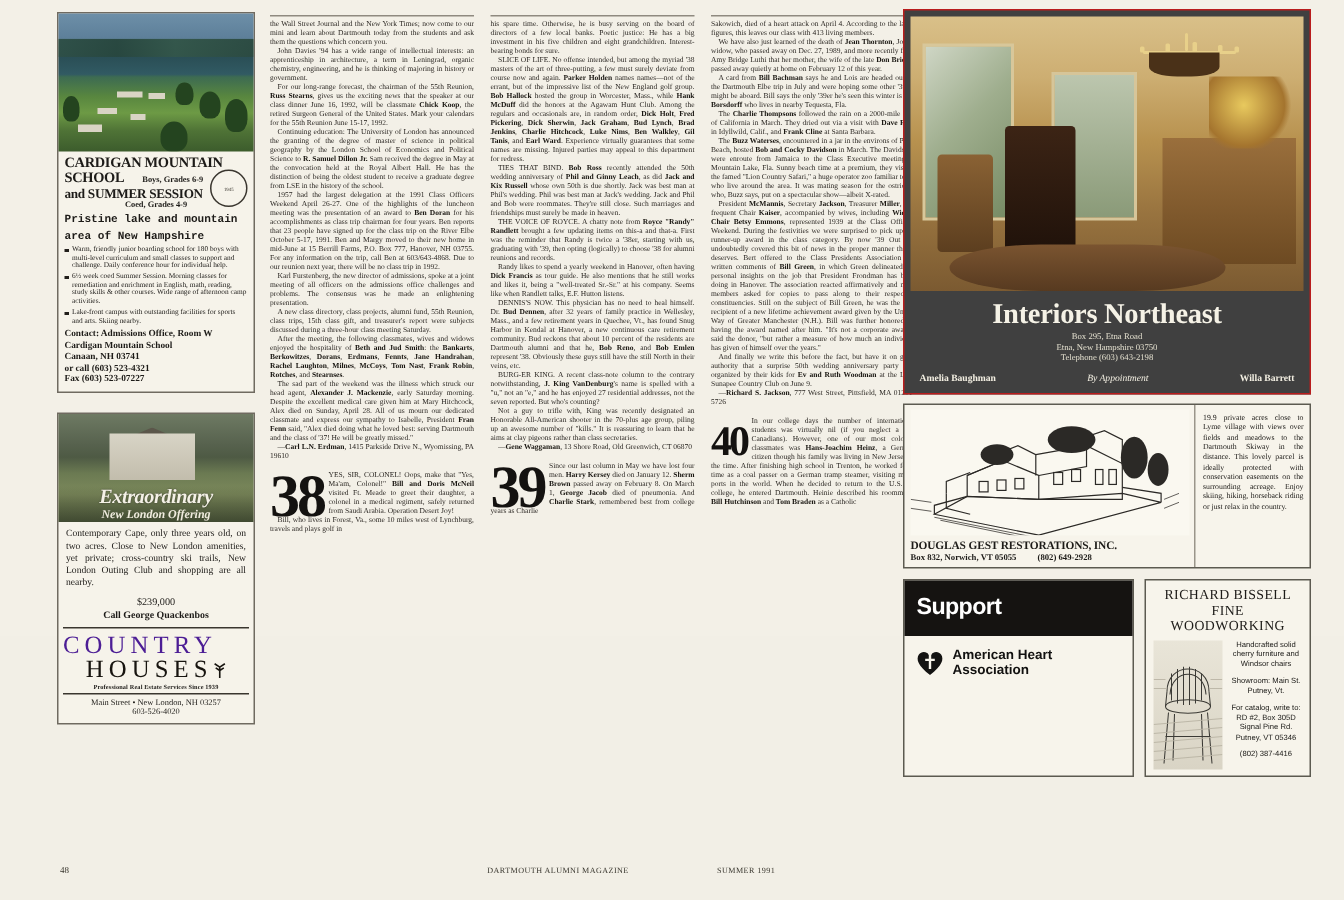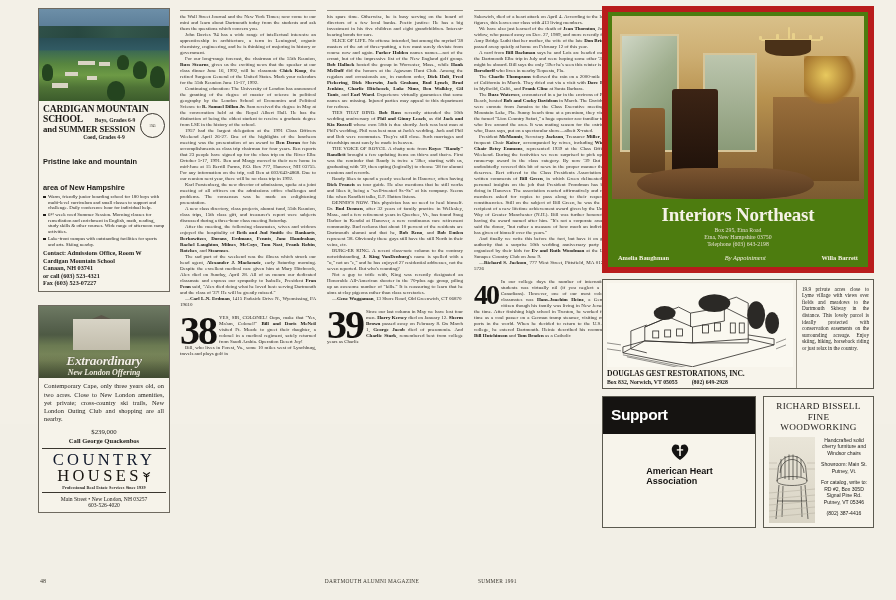--- a/index.html
+++ b/index.html
@@ -45,22 +45,22 @@
     position:absolute;left:0;right:0;top:18%;height:14%;
     background:linear-gradient(90deg,#2e4f48,#27463f 30%,#33564b 60%,#2b4a42);
     opacity:.9;}
   .cardigan-photo .bldg{position:absolute;background:#d9d4c4;}
   .cardigan-photo .tree{position:absolute;background:#24441f;border-radius:50% 50% 40% 40%;}
 
   .cardigan-body{padding:3px 4px 5px 4px;}
   .cm-title{font-size:9.6px;font-weight:bold;line-height:10px;letter-spacing:-.2px;}
   .cm-sub{font-size:5.6px;font-weight:bold;}
   .cm-sub2{font-size:5.6px;font-weight:bold;text-align:center;}
-  .cm-tag{font-size:7.4px;font-weight:bold;line-height:8px;margin-top:18px;
-          font-family:Liberation Sans, sans-serif;}
+  .cm-tag{font-size:7.4px;font-weight:bold;line-height:8px;margin-top:3px;
+          font-family:Liberation Mono, monospace;}
   .cm-list{list-style:none;margin:2px 0 0 0;padding:0;font-size:4.9px;line-height:5.6px;}
   .cm-list li{position:relative;padding-left:5px;margin-bottom:1.5px;}
   .cm-list li:before{content:"";position:absolute;left:0;top:1.6px;width:2.6px;height:2.6px;background:#221f1b;}
   .cm-contact{font-size:6.2px;font-weight:bold;line-height:7.4px;margin-top:2px;}
   .cm-seal{position:absolute;right:4px;top:12px;width:23px;height:23px;border-radius:50%;
     border:1px solid #3a362f;font-size:3.2px;display:flex;align-items:center;justify-content:center;
     color:#3a362f;background:#f6f3ea;}
 
   
   .ex-photo{height:72px;position:relative;overflow:hidden;
@@ -75,33 +75,33 @@
     font-size:13.5px;font-weight:bold;font-style:italic;color:#f4f1e6;
     font-family:"Liberation Serif",serif;letter-spacing:-.3px;
     text-shadow:0 0 1px #2b2b22;}
   .ex-title2{position:absolute;left:0;right:0;bottom:1px;text-align:center;
     font-size:8px;font-weight:bold;font-style:italic;color:#f0ecdf;
     font-family:"Liberation Serif",serif;}
   .ex-body{padding:4px 5px 3px 5px;font-size:6.4px;line-height:8.2px;text-align:justify;}
   .ex-price{text-align:center;font-size:6.8px;margin-top:2px;}
   .ex-call{text-align:center;font-size:6.6px;font-weight:bold;margin-top:1.5px;}
   .ch-wrap{border-top:1px solid #3a362f;border-bottom:1px solid #3a362f;margin:4px 3px 0 3px;padding:3px 0 2px 0;}
-  .ch-l1{font-size:16.5px;letter-spacing:3.4px;text-align:center;line-height:16px;color:#0f172a;}
+  .ch-l1{font-size:16.5px;letter-spacing:3.4px;text-align:left;line-height:16px;color:#4c1d95;}
   .ch-l2{font-size:16.5px;letter-spacing:3.4px;text-align:center;line-height:16px;color:#17140f;}
   .ch-tag{font-size:4.2px;text-align:center;font-weight:bold;margin-top:1px;letter-spacing:.1px;}
   .ch-addr{font-size:5.6px;text-align:center;line-height:6.6px;padding:3px 0 3px 0;}
   .leaf{display:inline-block;width:9px;height:10px;vertical-align:-1px;
         position:relative;}
 
   .pagenum{position:absolute;left:40px;top:578px;font-size:6px;color:#3a372f;}
 
   
   .rightcol{position:absolute;left:602px;top:6px;width:272px;}
 
-  .interiors{border:6px solid #b91c1c;background:#4d7c0f;}
+  .interiors{border:1px solid #b91c1c;background:#404040;}
   .int-photo{height:183px;margin:4px 4px 0 4px;position:relative;overflow:hidden;
     background:linear-gradient(#c9b municipal);}
   .int-photo{background:
       linear-gradient(180deg,#d9c089 0%,#cdae72 22%,#b8924f 45%,#9a7540 70%,#7b5a31 100%);}
   .int-win{position:absolute;left:3%;top:10%;width:22%;height:62%;
     background:linear-gradient(135deg,#cfd6c5,#9fae8e 45%,#768a63);border:2px solid #d8c79a;}
   .int-door{position:absolute;left:36%;top:20%;width:20%;height:52%;
     background:linear-gradient(#bcc6ae,#8a9a78);border:2px solid #d6c599;}
   .int-cab{position:absolute;left:24%;top:40%;width:18%;height:45%;
     background:linear-gradient(#3c2415,#20120a);border-radius:3px 3px 0 0;}
@@ -128,21 +128,21 @@
   .gest-art svg{position:absolute;left:0;top:0;}
   .gest-name{font-size:7.6px;font-weight:bold;letter-spacing:-.1px;margin-top:2px;}
   .gest-addr{font-size:5.8px;font-weight:bold;margin-top:1.5px;display:flex;gap:14px;}
   .gest-right{flex:1;border-left:1px solid #9a958a;padding:6px 4px 3px 5px;
     font-size:5.2px;line-height:6.6px;text-align:justify;}
 
   .bottomrow{display:flex;gap:7px;margin-top:7px;}
   .aha{width:152px;border:1px solid #5c5a50;background:#f7f4eb;}
   .aha-top{background:#151311;color:#fff;padding:10px 8px 11px 8px;}
   .aha-top .l1{font-family:"Liberation Sans",sans-serif;font-weight:bold;font-size:15.5px;line-height:16px;letter-spacing:-.4px;}
-  .aha-bot{display:flex;align-items:center;gap:5px;padding:7px 6px 8px 7px;flex-direction:column;}
+  .aha-bot{display:flex;align-items:center;gap:5px;padding:7px 6px 8px 7px;}
   .aha-logo{width:20px;height:20px;position:relative;flex:none;}
   .aha-txt{font-family:"Liberation Sans",sans-serif;font-weight:bold;
            font-size:9px;line-height:10px;color:#121110;}
 
   .bissell{flex:1;border:1px solid #5c5a50;background:#f7f4eb;padding:4px 5px 4px 5px;}
   .bis-t{text-align:center;font-size:9.2px;line-height:10.5px;letter-spacing:.3px;}
   .bis-body{display:flex;gap:5px;margin-top:4px;}
   .bis-art{width:46px;height:86px;position:relative;background:
       linear-gradient(#e9e5d8,#d9d4c5);overflow:hidden;flex:none;}
   .bis-txt{flex:1;font-family:"Liberation Sans",sans-serif;font-size:5.1px;

